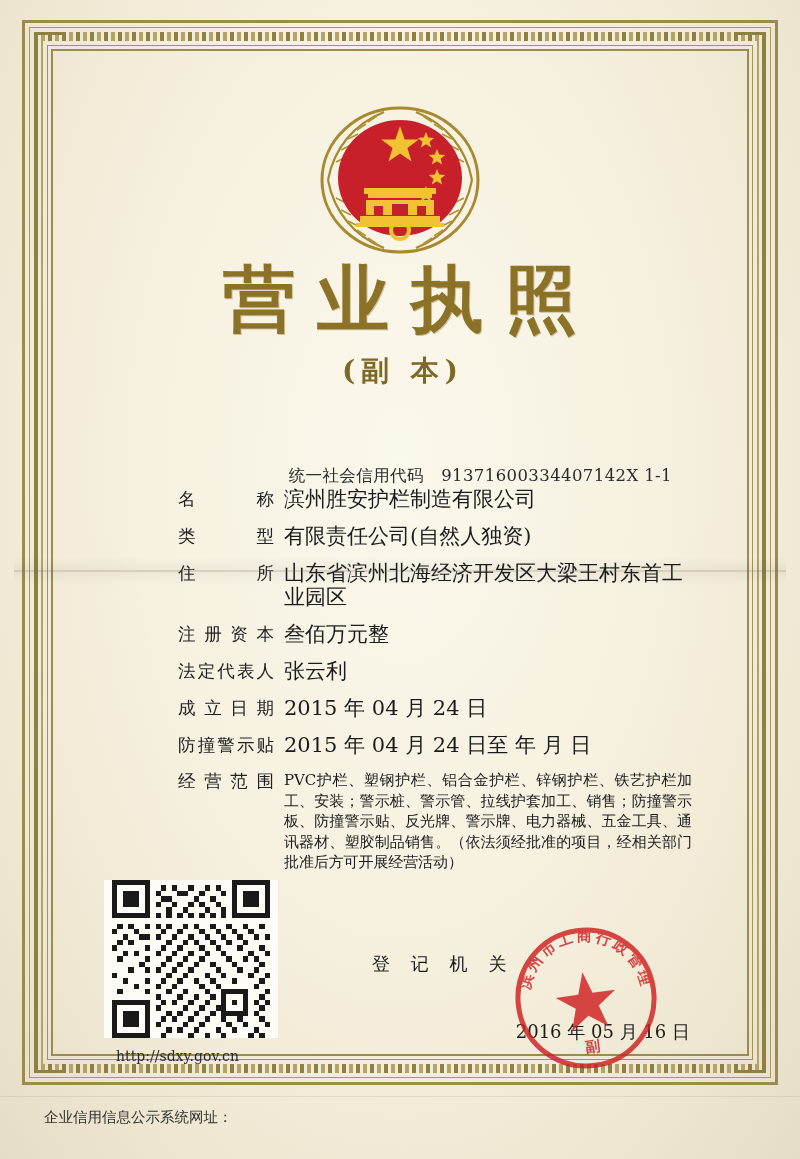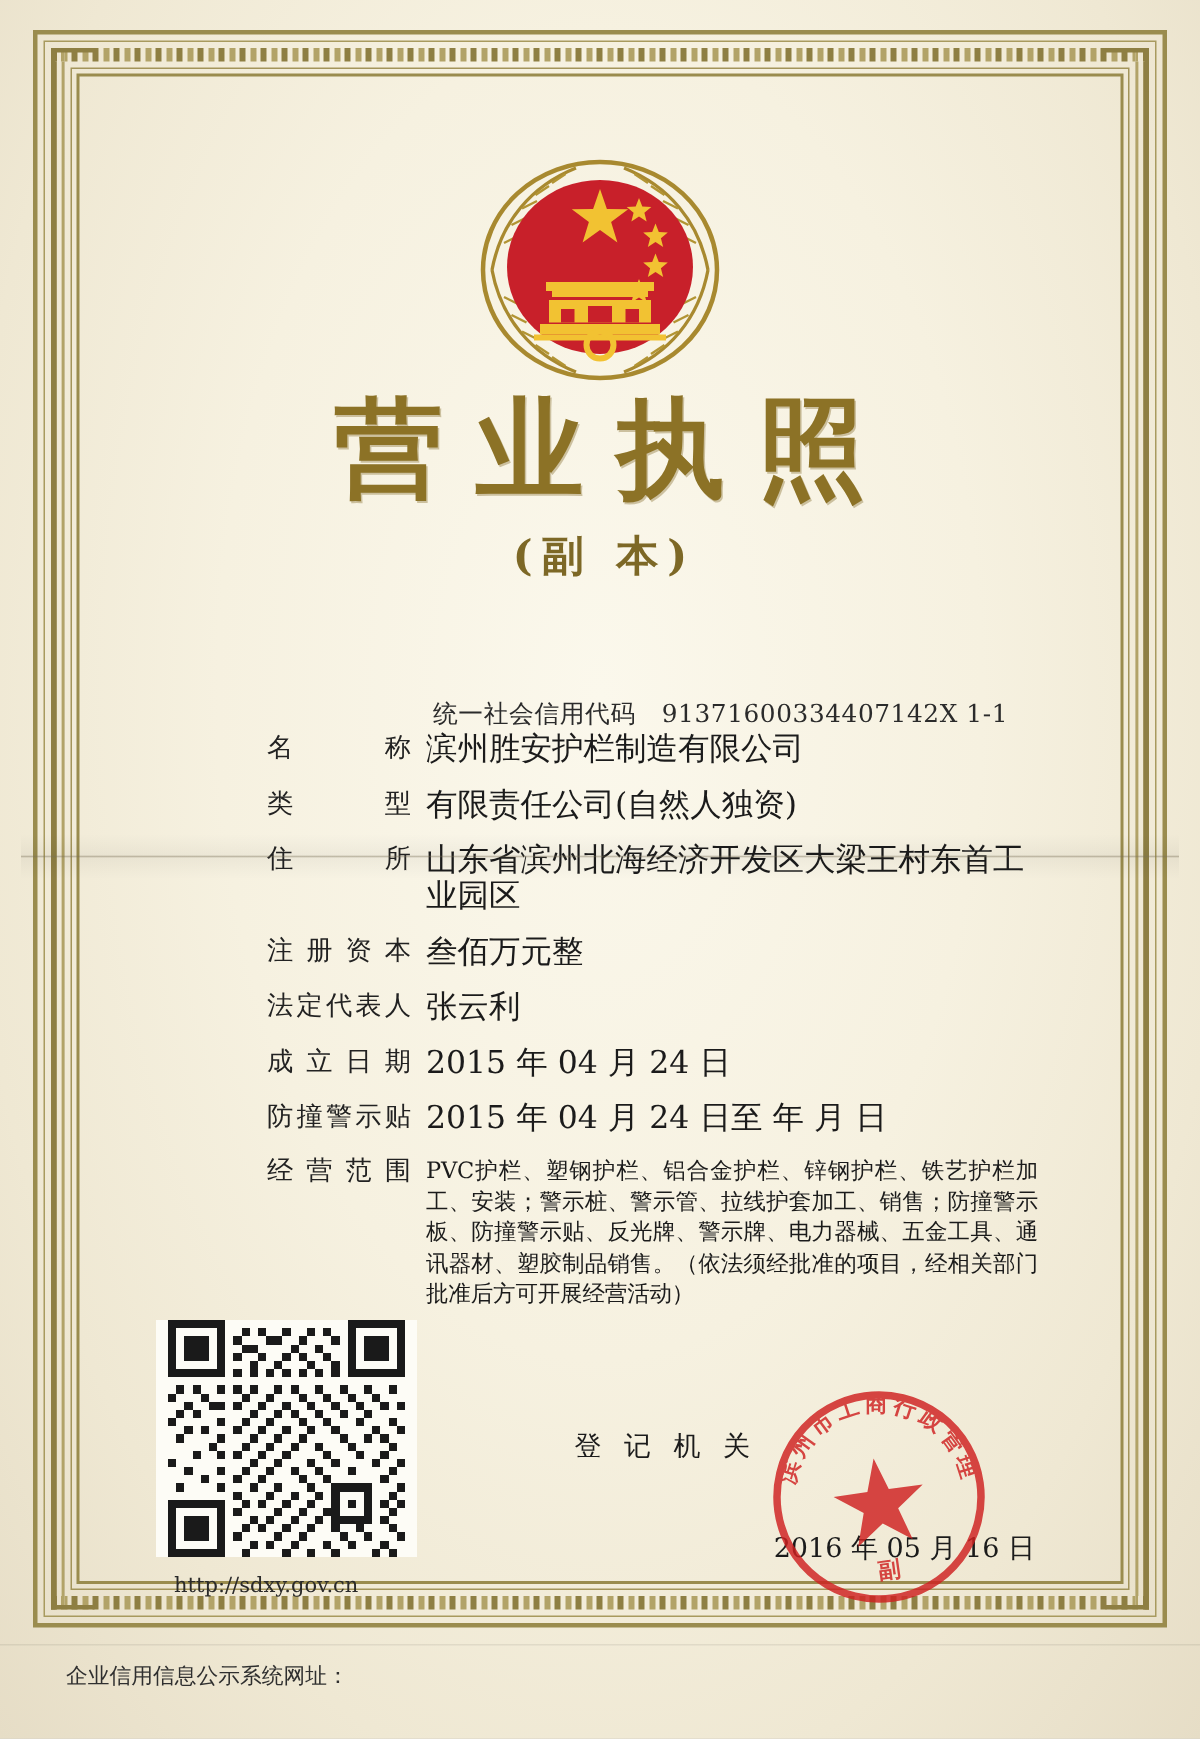--- a/index.html
+++ b/index.html
@@ -213,23 +213,23 @@
   .qr-url {
     margin-top: 6px;
     font-family: "DejaVu Serif", "Liberation Serif", serif;
     font-size: 14px;
     color: #2a2a2a;
   }
 
   
   .registry {
     position: absolute;
-    left: 383px;
+    left: 372px;
     top: 952px;
-    font-family: Liberation Sans, sans-serif;
+    font-family: Liberation Mono, monospace;
     font-size: 18px;
     letter-spacing: 5px;
     color: #1b1b1b;
   }
   .issue-date {
     position: absolute;
     right: 110px;
     top: 1020px;
     font-family: "DejaVu Serif", "Liberation Serif", serif;
     font-size: 18px;

